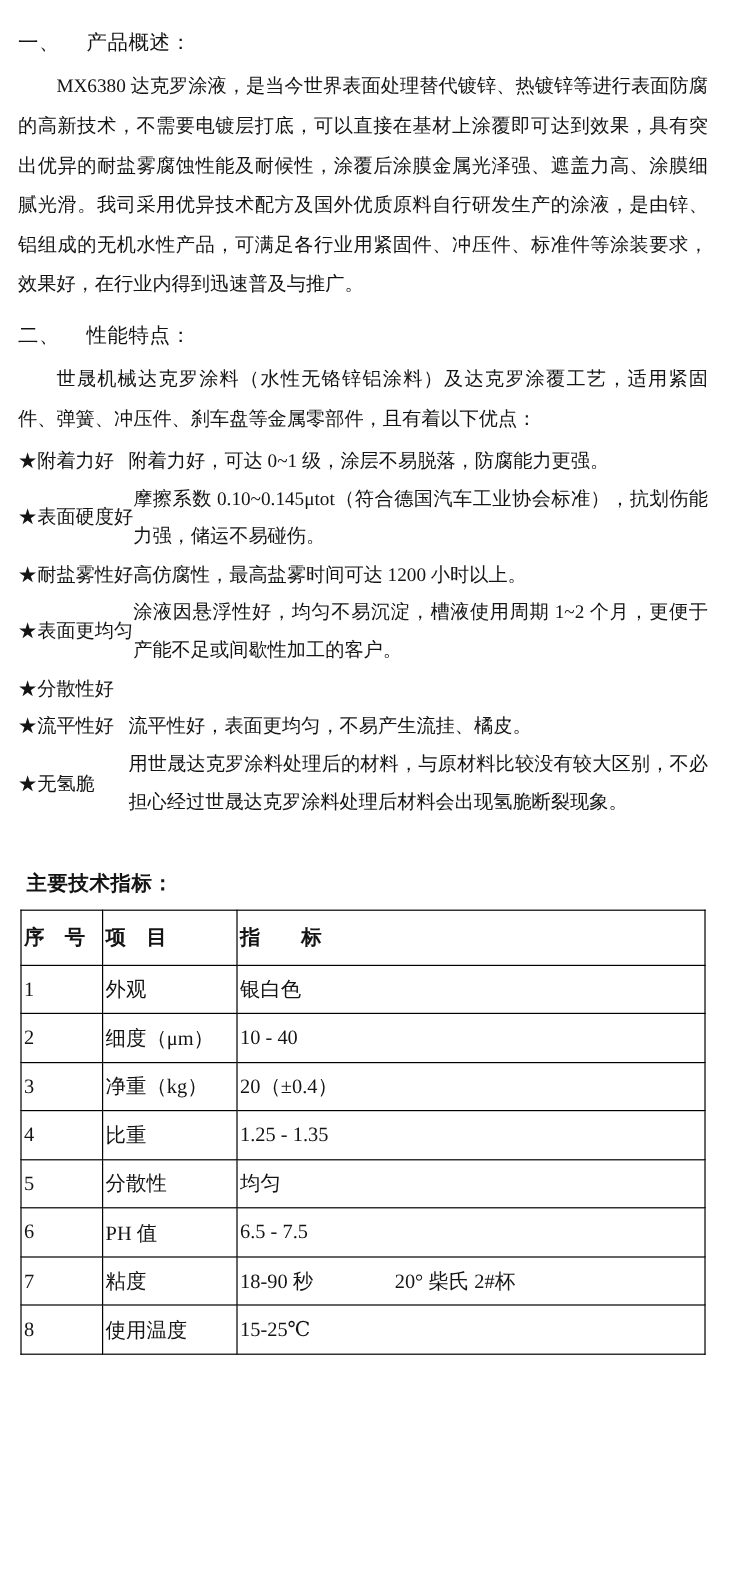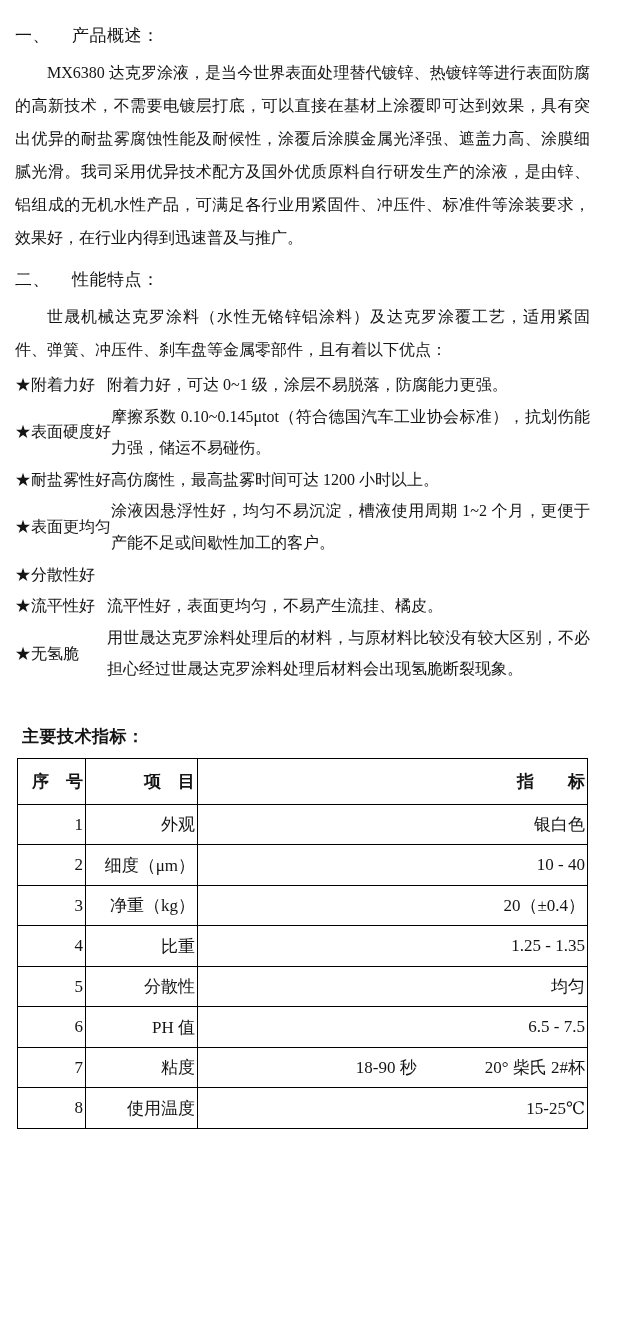--- a/index.html
+++ b/index.html
@@ -55,21 +55,21 @@
     border-collapse: collapse;
     table-layout: fixed;
     width: 570px;
     margin-left: 2px;
   }
   table.specs col.c1 { width: 68px; }
   table.specs col.c2 { width: 112px; }
   table.specs col.c3 { width: 390px; }
   table.specs th, table.specs td {
     border: 1px solid #000;
-    text-align: right;
+    text-align: left;
     vertical-align: middle;
     padding: 0 2px;
     font-size: 17px;
     overflow: hidden;
   }
   table.specs th { height: 45px; font-weight: bold; }
   table.specs td { height: 39.5px; font-weight: normal; }
 </style>
 </head>
 <body>

